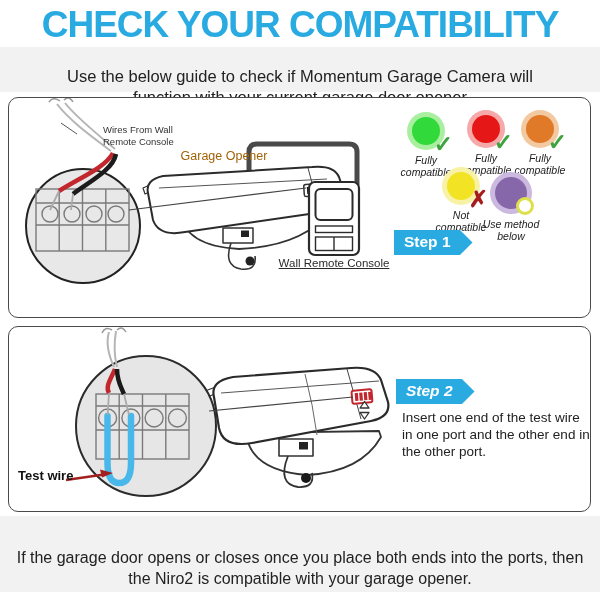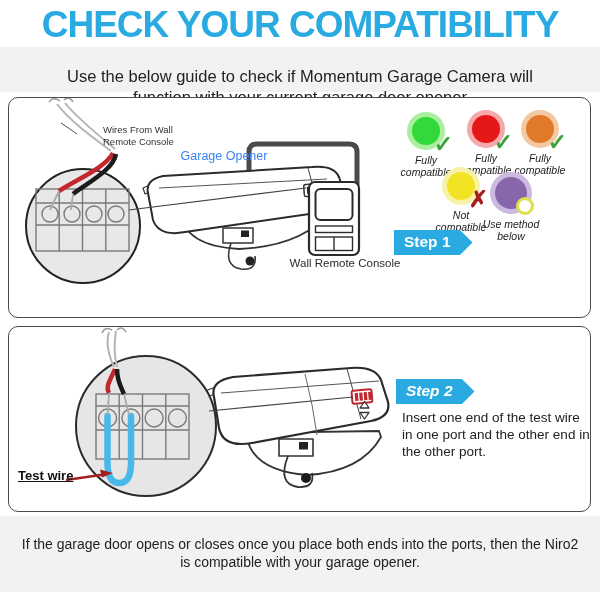--- a/index.html
+++ b/index.html
@@ -5,32 +5,32 @@
   html,body{margin:0;padding:0;background:#fff;}
   .screen{position:relative;width:600px;height:600px;background:#fff;overflow:hidden;
           font-family:"Liberation Sans",sans-serif;color:#1a1a1a;}
   .title{position:absolute;top:4px;left:0;width:600px;height:42px;line-height:42px;
          text-align:center;font-size:37px;font-weight:bold;letter-spacing:-1px;color:#29abe2;}
   .band{position:absolute;left:0;width:600px;background:#f2f2f2;}
   .subtitle-band{top:47px;height:45px;}
   .subtitle{width:500px;margin:16px auto;padding-top:3px;text-align:center;
             font-size:16.5px;line-height:1.28;color:#222;}
   .footer-band{top:516px;height:76px;}
-  .footer-text{width:568px;margin:4px auto;padding-top:15px;text-align:center;
-               font-size:14px;line-height:1.32;color:#222;}
+  .footer-text{width:568px;margin:16px auto;padding-top:15px;text-align:center;
+               font-size:16px;line-height:1.32;color:#222;}
   .panel{position:absolute;left:8px;width:583px;border:1.5px solid #4a4a4a;border-radius:10px;
          background:#fff;box-sizing:border-box;}
   .panel1{top:97px;height:221px;}
   .panel2{top:326px;height:186px;}
   .panel svg{position:absolute;left:0;top:0;}
   .lbl{position:absolute;color:#333;}
   .wires-lbl{left:70px;top:26px;width:100px;font-size:9.5px;line-height:1.25;margin-left:24px;}
-  .opener-lbl{left:150px;top:51px;width:130px;text-align:center;font-size:12.5px;color:#3b82f6;}
-  .console-lbl{left:274px;top:159px;width:124px;text-align:center;font-size:11.5px;color:#2b2b2b;}
-  .testwire-lbl{left:9px;top:141px;font-size:13px;font-weight:bold;color:#111;text-decoration:underline;}
+  .opener-lbl{left:150px;top:51px;width:130px;text-align:center;font-size:12.5px;color:#a16207;}
+  .console-lbl{left:263px;top:159px;width:124px;text-align:center;font-size:11.5px;color:#2b2b2b;text-decoration:underline;}
+  .testwire-lbl{left:9px;top:141px;font-size:13px;font-weight:bold;color:#111;}
   .legend-item{position:absolute;width:62px;text-align:center;}
   .dot{position:relative;display:inline-block;width:28px;height:28px;border-radius:50%;}
   .dot.big{width:32px;height:32px;}
   .mark{position:absolute;right:-13px;bottom:-11px;font-size:23px;font-weight:bold;line-height:1;}
   .mark.ring{width:12px;height:12px;border-radius:50%;background:#fff;border:3px solid #dde04a;
              right:-7px;bottom:-6px;font-size:0;}
   .legend-label{margin-top:5px;font-size:10.5px;line-height:1.15;color:#222;font-style:italic;}
   .step-badge{position:absolute;background:#29abe2;color:#fff;font-weight:bold;font-size:15.5px;
               padding:3px 22px 4px 10px;clip-path:polygon(0 0,84% 0,100% 50%,84% 100%,0 100%);}
   .step-text{position:absolute;width:192px;font-size:13.5px;line-height:1.26;color:#222;}

